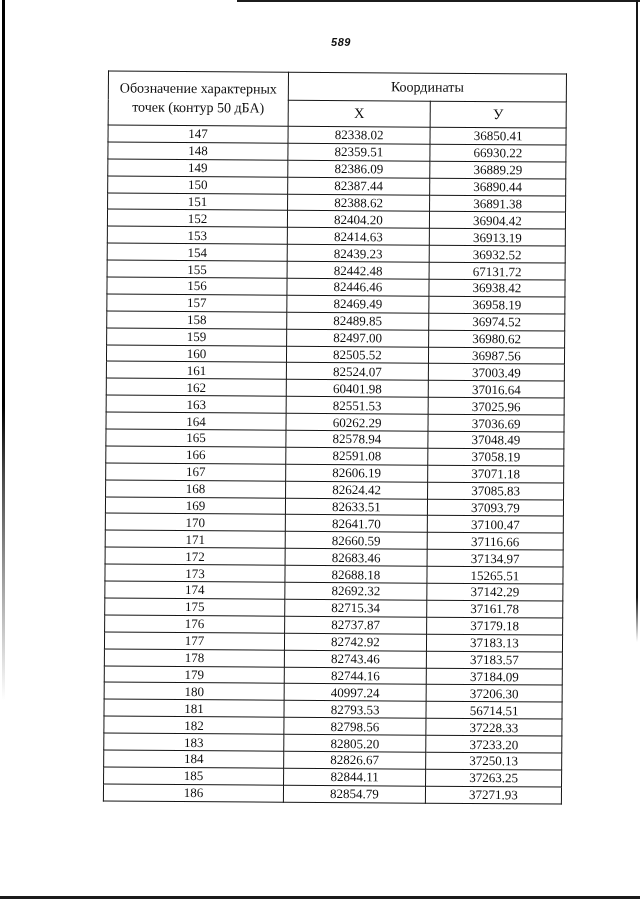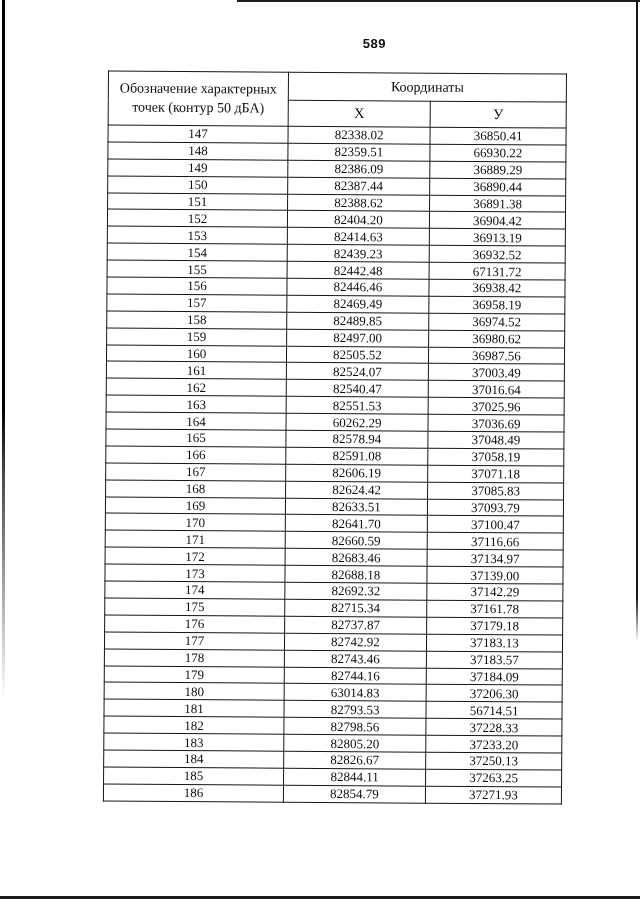--- a/index.html
+++ b/index.html
@@ -23,24 +23,25 @@
   .edge-right {
     position:absolute; right:2px; top:0; width:2px; height:642px;
     background:linear-gradient(to bottom, #161616 0%, #161616 93%, rgba(22,22,22,0) 100%);
   }
   .edge-bottom {
     position:absolute; left:0; right:0; top:896px; height:3px;
     background:#1b1b1b;
   }
   .pagenum {
     position:absolute; top:36px; left:296px; width:90px;
-    text-align:right;
+    text-align:center;
     font-family:"Liberation Sans", sans-serif;
-    font-weight:bold; font-size:13px; letter-spacing:.5px;
+    font-weight:bold; font-size:11px; letter-spacing:.5px;
     color:#101010;
+    font-style:italic;
   }
   table.doc-table {
     position:absolute; left:108px; top:72px;
     border-collapse:collapse;
     transform:rotate(0.4deg);
     transform-origin:50% 0;
     table-layout:fixed;
   }
   .doc-table col.c1 { width:180px; }
   .doc-table col.c2 { width:142px; }
@@ -163,21 +164,21 @@
         <td>82505.52</td>
         <td>36987.56</td>
       </tr>
       <tr>
         <td>161</td>
         <td>82524.07</td>
         <td>37003.49</td>
       </tr>
       <tr>
         <td>162</td>
-        <td>82540.47</td>
+        <td>60401.98</td>
         <td>37016.64</td>
       </tr>
       <tr>
         <td>163</td>
         <td>82551.53</td>
         <td>37025.96</td>
       </tr>
       <tr>
         <td>164</td>
         <td>60262.29</td>
@@ -219,21 +220,21 @@
         <td>37116.66</td>
       </tr>
       <tr>
         <td>172</td>
         <td>82683.46</td>
         <td>37134.97</td>
       </tr>
       <tr>
         <td>173</td>
         <td>82688.18</td>
-        <td>37139.00</td>
+        <td>15265.51</td>
       </tr>
       <tr>
         <td>174</td>
         <td>82692.32</td>
         <td>37142.29</td>
       </tr>
       <tr>
         <td>175</td>
         <td>82715.34</td>
         <td>37161.78</td>
@@ -253,21 +254,21 @@
         <td>82743.46</td>
         <td>37183.57</td>
       </tr>
       <tr>
         <td>179</td>
         <td>82744.16</td>
         <td>37184.09</td>
       </tr>
       <tr>
         <td>180</td>
-        <td>63014.83</td>
+        <td>40997.24</td>
         <td>37206.30</td>
       </tr>
       <tr>
         <td>181</td>
         <td>82793.53</td>
         <td>56714.51</td>
       </tr>
       <tr>
         <td>182</td>
         <td>82798.56</td>

